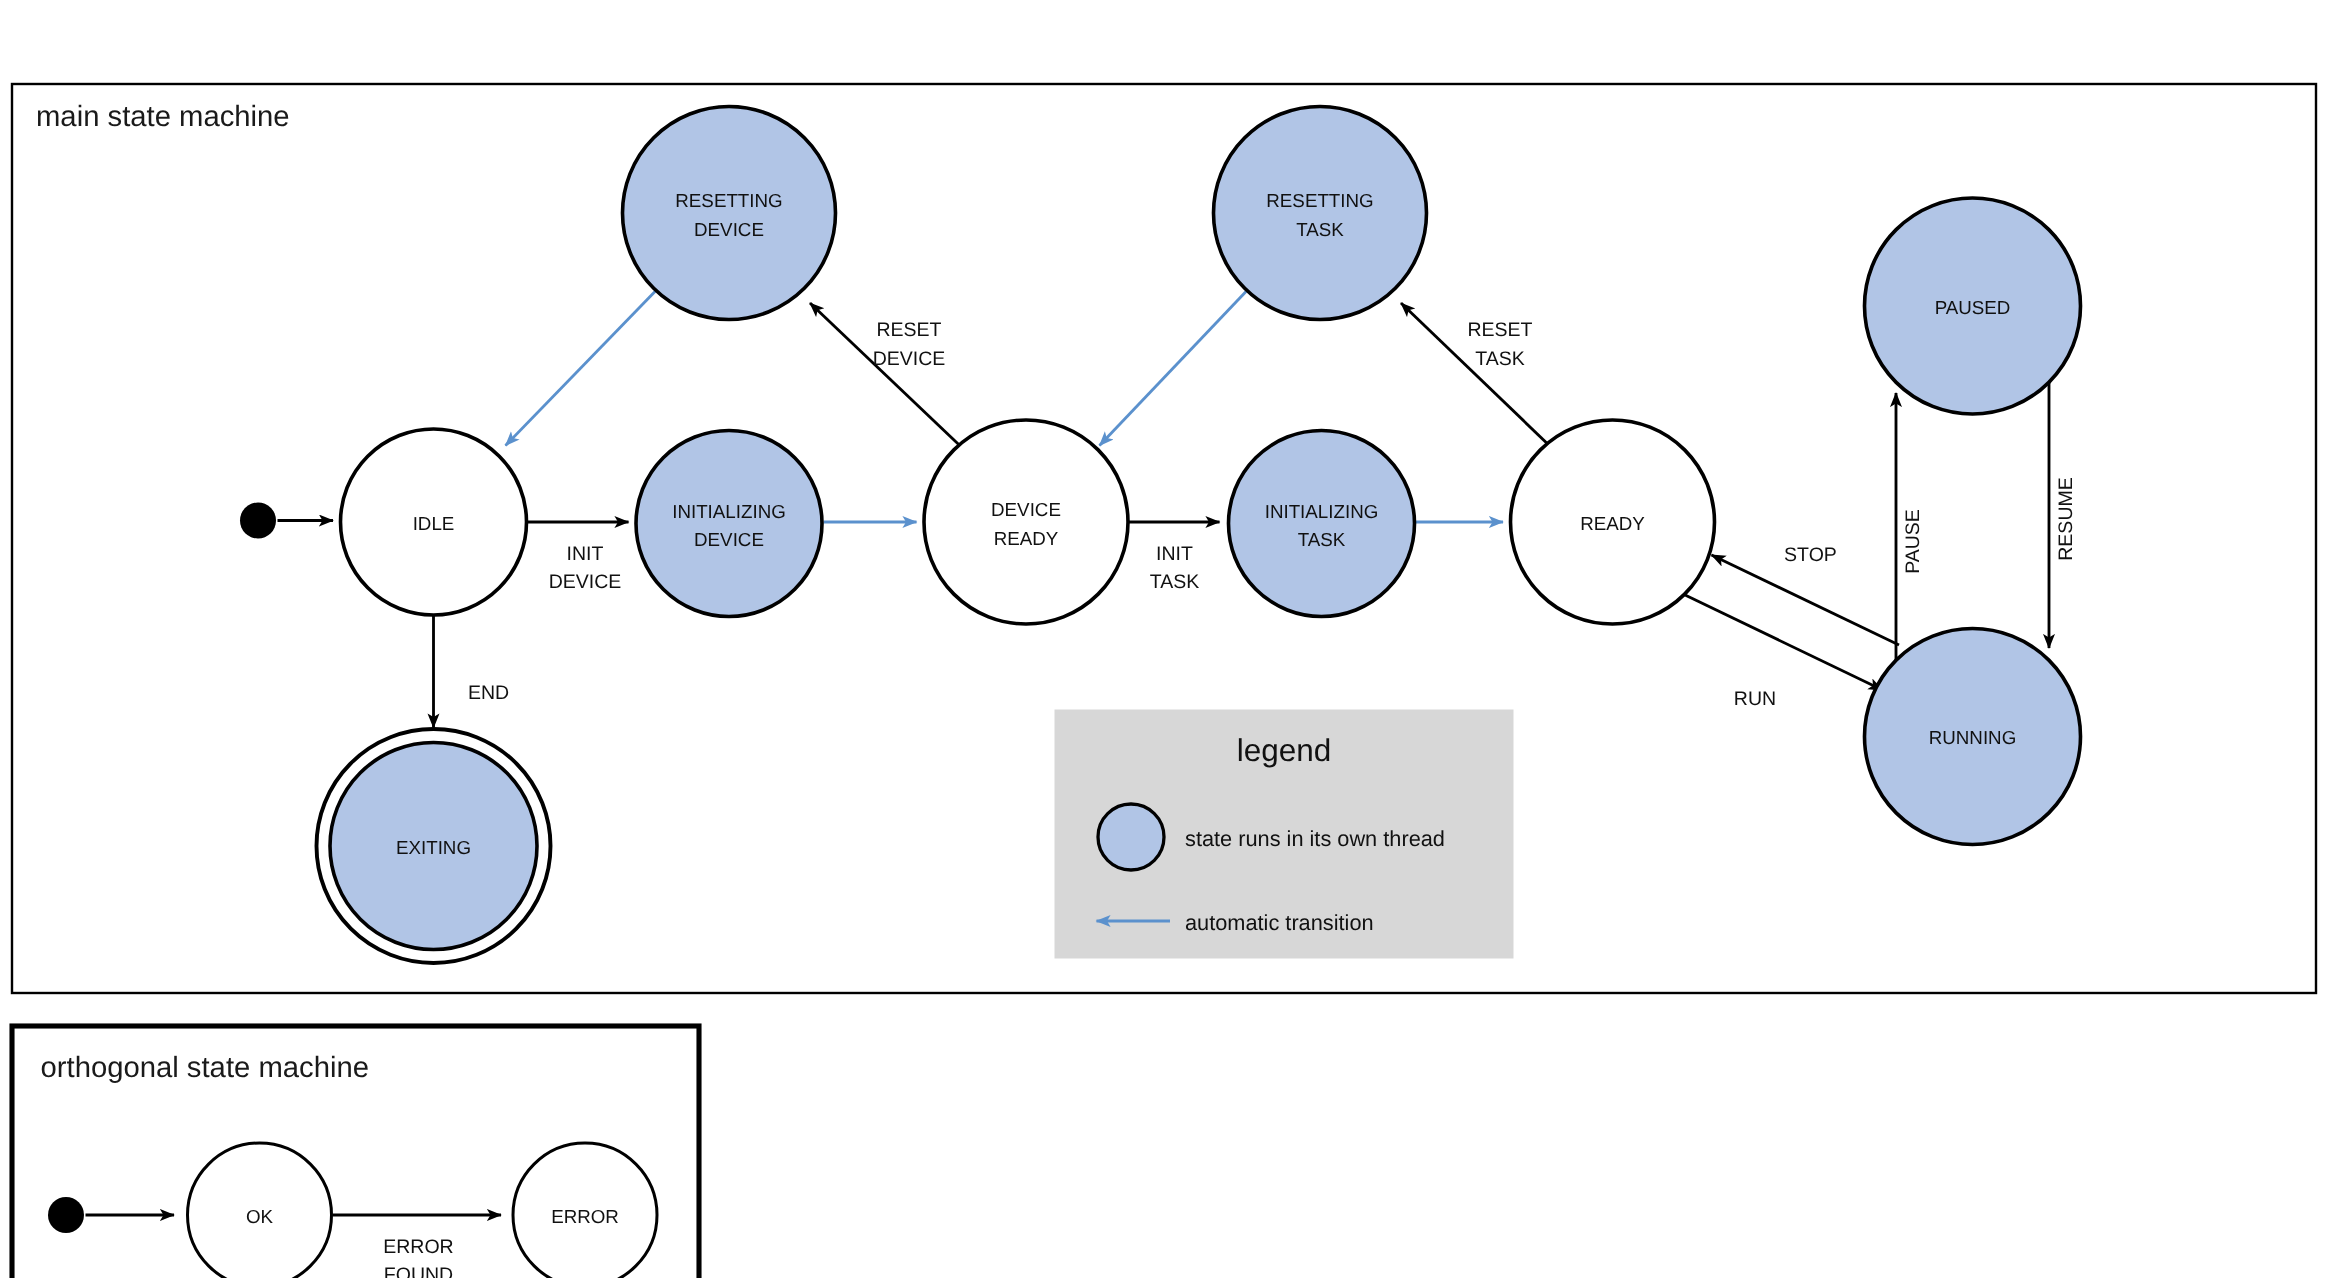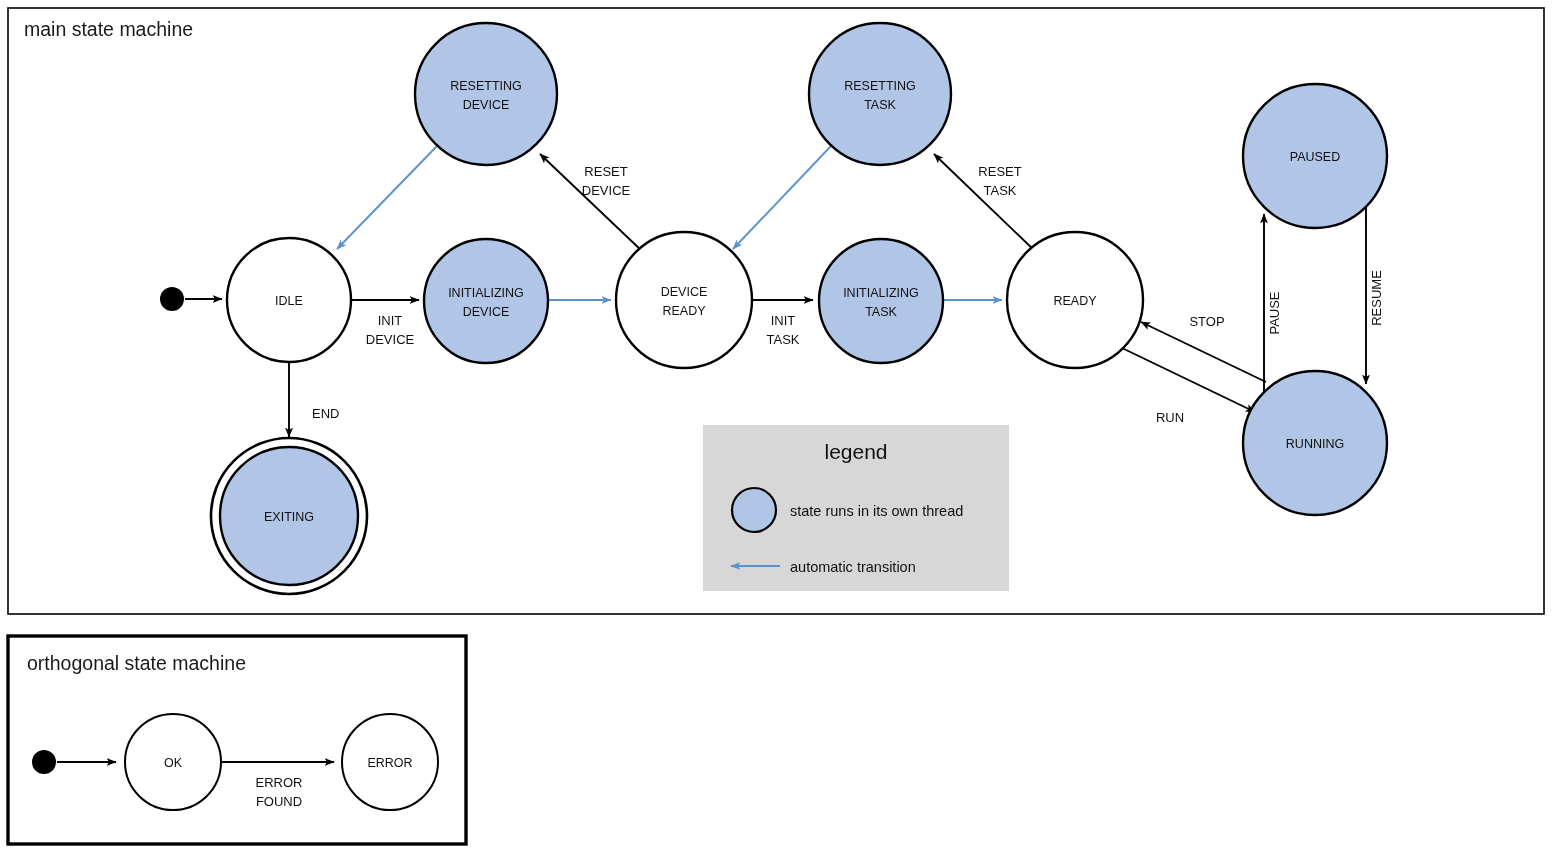--- a/index.html
+++ b/index.html
@@ -10,20 +10,21 @@
   body {
     width: 1555px;
     height: 852px;
     font-family: "Liberation Sans", "DejaVu Sans", sans-serif;
     overflow: hidden;
   }
   #canvas {
     position: relative;
     width: 1555px;
     height: 631px;
+    margin-top: 48px;
   }
   svg#diagram {
     position: absolute;
     top: 0;
     left: 0;
     width: 1555px;
     height: 852px;
   }
   .frame {
     fill: #ffffff;

